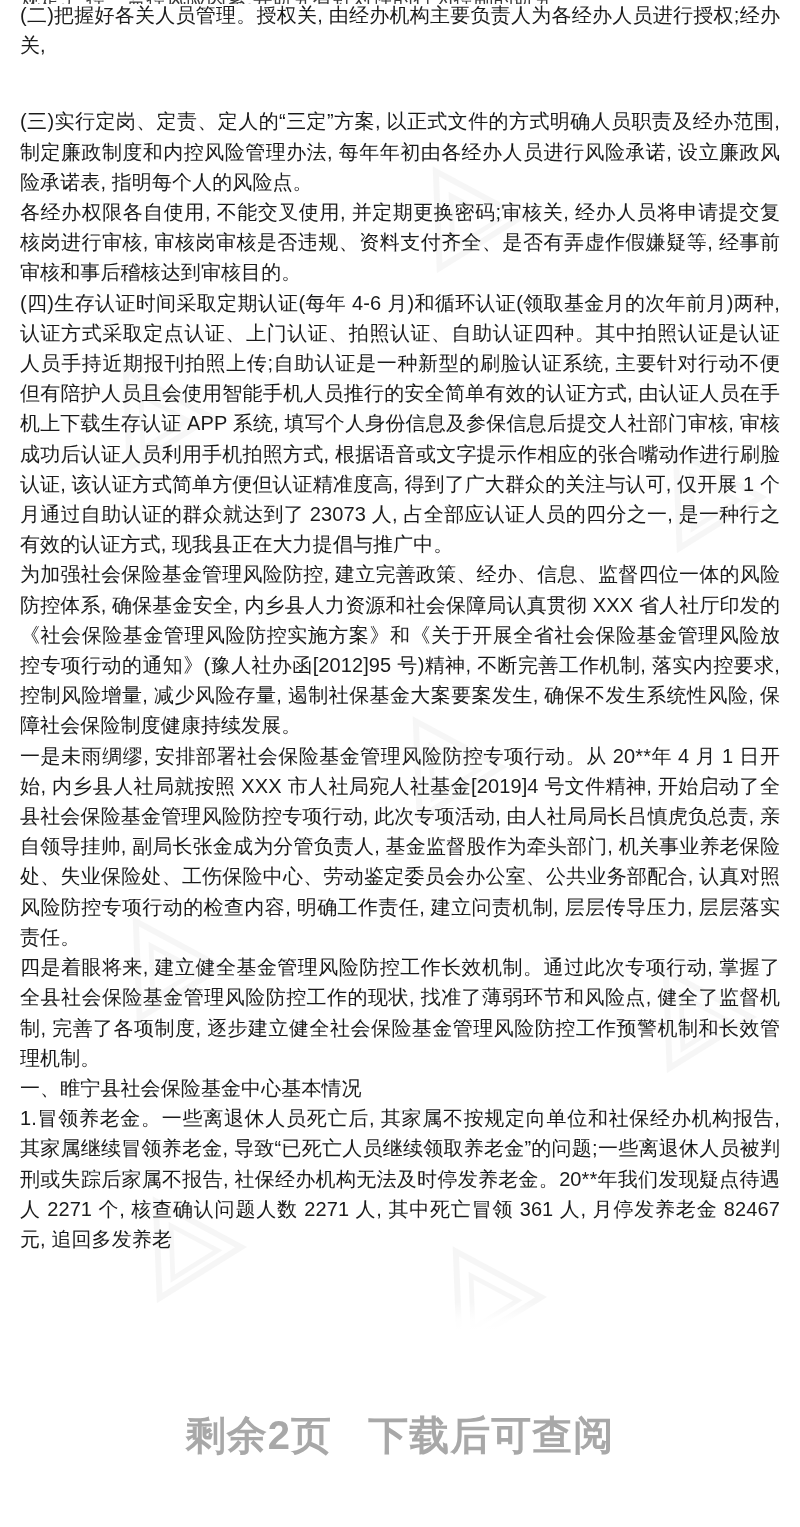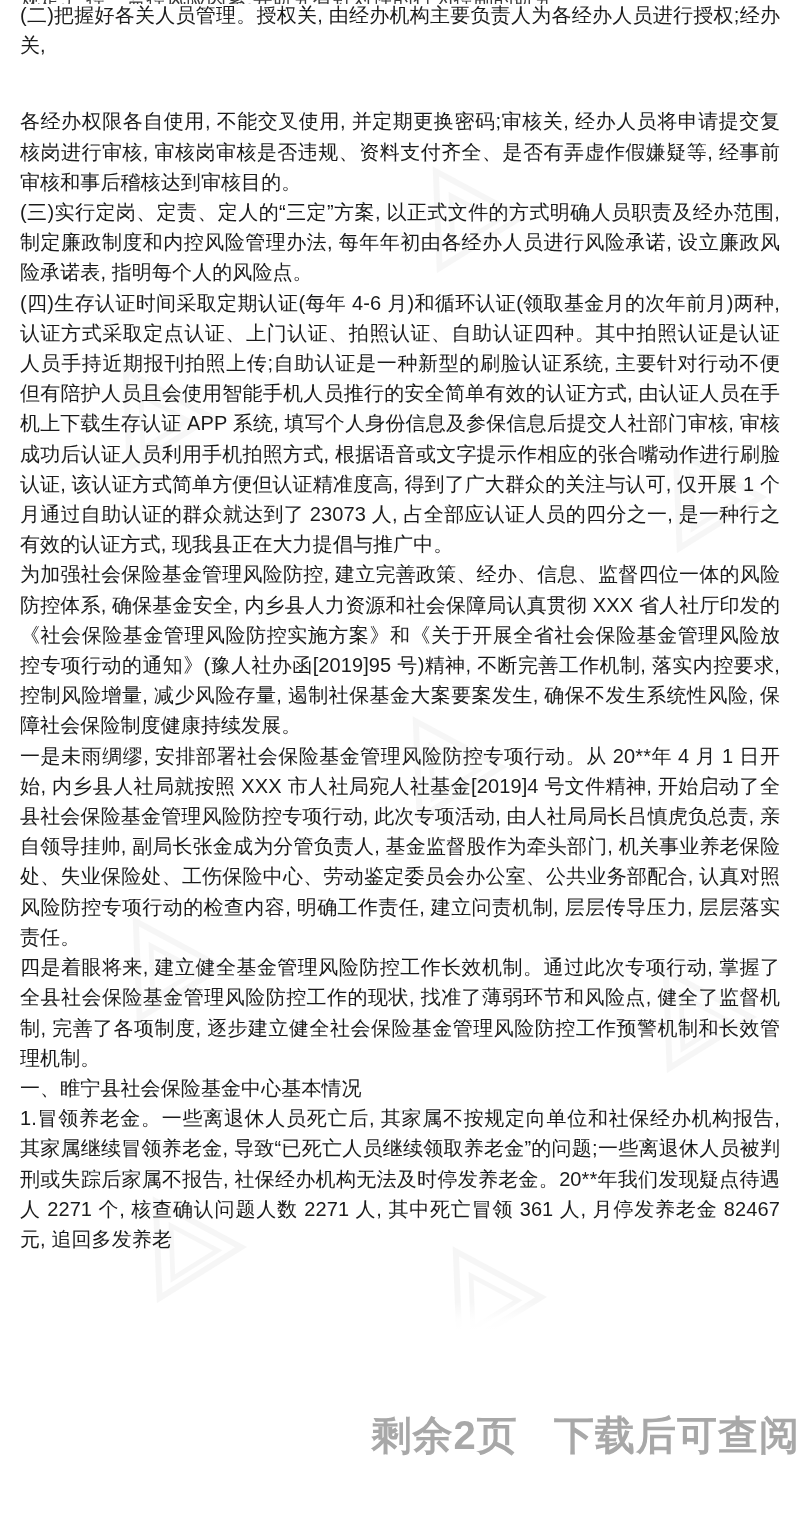--- a/index.html
+++ b/index.html
@@ -91,21 +91,21 @@
     top: -28px;
     width: 800px;
     height: 30px;
     background: linear-gradient(to bottom, rgba(255,255,255,0) 0%, rgba(255,255,255,0.85) 55%, #ffffff 100%);
   }
   #paywall-label {
     position: absolute;
     left: 0;
     top: 78px;
     width: 800px;
-    text-align: right;
+    text-align: center;
     color: #a8a8a8;
     font-size: 40px;
     font-weight: bold;
     letter-spacing: 1px;
     font-family: "Liberation Sans", "DejaVu Sans", sans-serif;
     white-space: pre;
   }
 </style>
 </head>
 <body>
@@ -166,27 +166,27 @@
   <div class="clipped-top">
     <p class="para">规定,严控、监控风险因素,并研究有针对性的行为控制的研究。</p>
   </div>
 
   <div id="doc-body">
 
     <p class="para">(二)把握好各关人员管理。授权关, 由经办机构主要负责人为各经办人员进行授权;经办关,</p>
 
     <div class="page-gap"></div>
 
+    <p class="para">(三)实行定岗、定责、定人的“三定”方案, 以正式文件的方式明确人员职责及经办范围, 制定廉政制度和内控风险管理办法, 每年年初由各经办人员进行风险承诺, 设立廉政风险承诺表, 指明每个人的风险点。</p>
+
     <p class="para">各经办权限各自使用, 不能交叉使用, 并定期更换密码;审核关, 经办人员将申请提交复核岗进行审核, 审核岗审核是否违规、资料支付齐全、是否有弄虚作假嫌疑等, 经事前审核和事后稽核达到审核目的。</p>
 
-    <p class="para">(三)实行定岗、定责、定人的“三定”方案, 以正式文件的方式明确人员职责及经办范围, 制定廉政制度和内控风险管理办法, 每年年初由各经办人员进行风险承诺, 设立廉政风险承诺表, 指明每个人的风险点。</p>
-
     <p class="para">(四)生存认证时间采取定期认证(每年 4-6 月)和循环认证(领取基金月的次年前月)两种, 认证方式采取定点认证、上门认证、拍照认证、自助认证四种。其中拍照认证是认证人员手持近期报刊拍照上传;自助认证是一种新型的刷脸认证系统, 主要针对行动不便但有陪护人员且会使用智能手机人员推行的安全简单有效的认证方式, 由认证人员在手机上下载生存认证 APP 系统, 填写个人身份信息及参保信息后提交人社部门审核, 审核成功后认证人员利用手机拍照方式, 根据语音或文字提示作相应的张合嘴动作进行刷脸认证, 该认证方式简单方便但认证精准度高, 得到了广大群众的关注与认可, 仅开展 1 个月通过自助认证的群众就达到了 23073 人, 占全部应认证人员的四分之一, 是一种行之有效的认证方式, 现我县正在大力提倡与推广中。</p>
 
-    <p class="para">为加强社会保险基金管理风险防控, 建立完善政策、经办、信息、监督四位一体的风险防控体系, 确保基金安全, 内乡县人力资源和社会保障局认真贯彻 XXX 省人社厅印发的《社会保险基金管理风险防控实施方案》和《关于开展全省社会保险基金管理风险放控专项行动的通知》(豫人社办函[2019]95 号)精神, 不断完善工作机制, 落实内控要求, 控制风险增量, 减少风险存量, 遏制社保基金大案要案发生, 确保不发生系统性风险, 保障社会保险制度健康持续发展。</p>
+    <p class="para">为加强社会保险基金管理风险防控, 建立完善政策、经办、信息、监督四位一体的风险防控体系, 确保基金安全, 内乡县人力资源和社会保障局认真贯彻 XXX 省人社厅印发的《社会保险基金管理风险防控实施方案》和《关于开展全省社会保险基金管理风险放控专项行动的通知》(豫人社办函[2012]95 号)精神, 不断完善工作机制, 落实内控要求, 控制风险增量, 减少风险存量, 遏制社保基金大案要案发生, 确保不发生系统性风险, 保障社会保险制度健康持续发展。</p>
 
     <p class="para">一是未雨绸缪, 安排部署社会保险基金管理风险防控专项行动。从 20**年 4 月 1 日开始, 内乡县人社局就按照 XXX 市人社局宛人社基金[2019]4 号文件精神, 开始启动了全县社会保险基金管理风险防控专项行动, 此次专项活动, 由人社局局长吕慎虎负总责, 亲自领导挂帅, 副局长张金成为分管负责人, 基金监督股作为牵头部门, 机关事业养老保险处、失业保险处、工伤保险中心、劳动鉴定委员会办公室、公共业务部配合, 认真对照风险防控专项行动的检查内容, 明确工作责任, 建立问责机制, 层层传导压力, 层层落实责任。</p>
 
 
 
     <p class="para">四是着眼将来, 建立健全基金管理风险防控工作长效机制。通过此次专项行动, 掌握了全县社会保险基金管理风险防控工作的现状, 找准了薄弱环节和风险点, 健全了监督机制, 完善了各项制度, 逐步建立健全社会保险基金管理风险防控工作预警机制和长效管理机制。</p>
 
     <p class="para">一、睢宁县社会保险基金中心基本情况</p>
 
     <p class="para">1.冒领养老金。一些离退休人员死亡后, 其家属不按规定向单位和社保经办机构报告, 其家属继续冒领养老金, 导致“已死亡人员继续领取养老金”的问题;一些离退休人员被判刑或失踪后家属不报告, 社保经办机构无法及时停发养老金。20**年我们发现疑点待遇人 2271 个, 核查确认问题人数 2271 人, 其中死亡冒领 361 人, 月停发养老金 82467 元, 追回多发养老</p>

